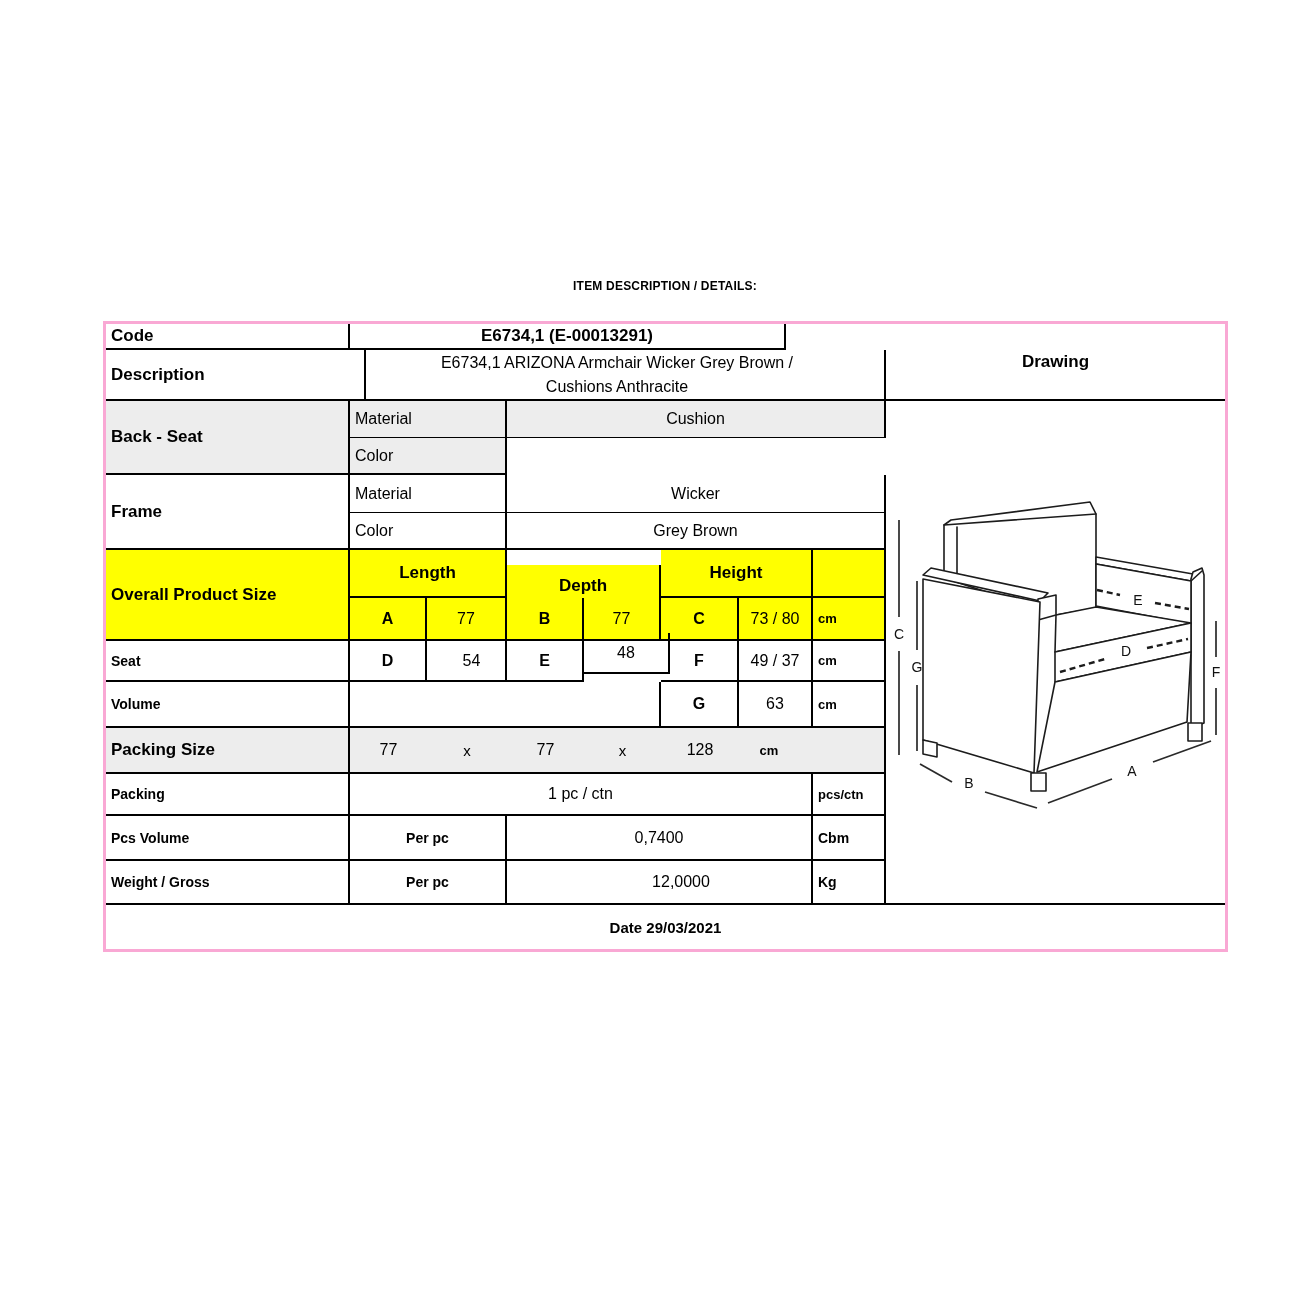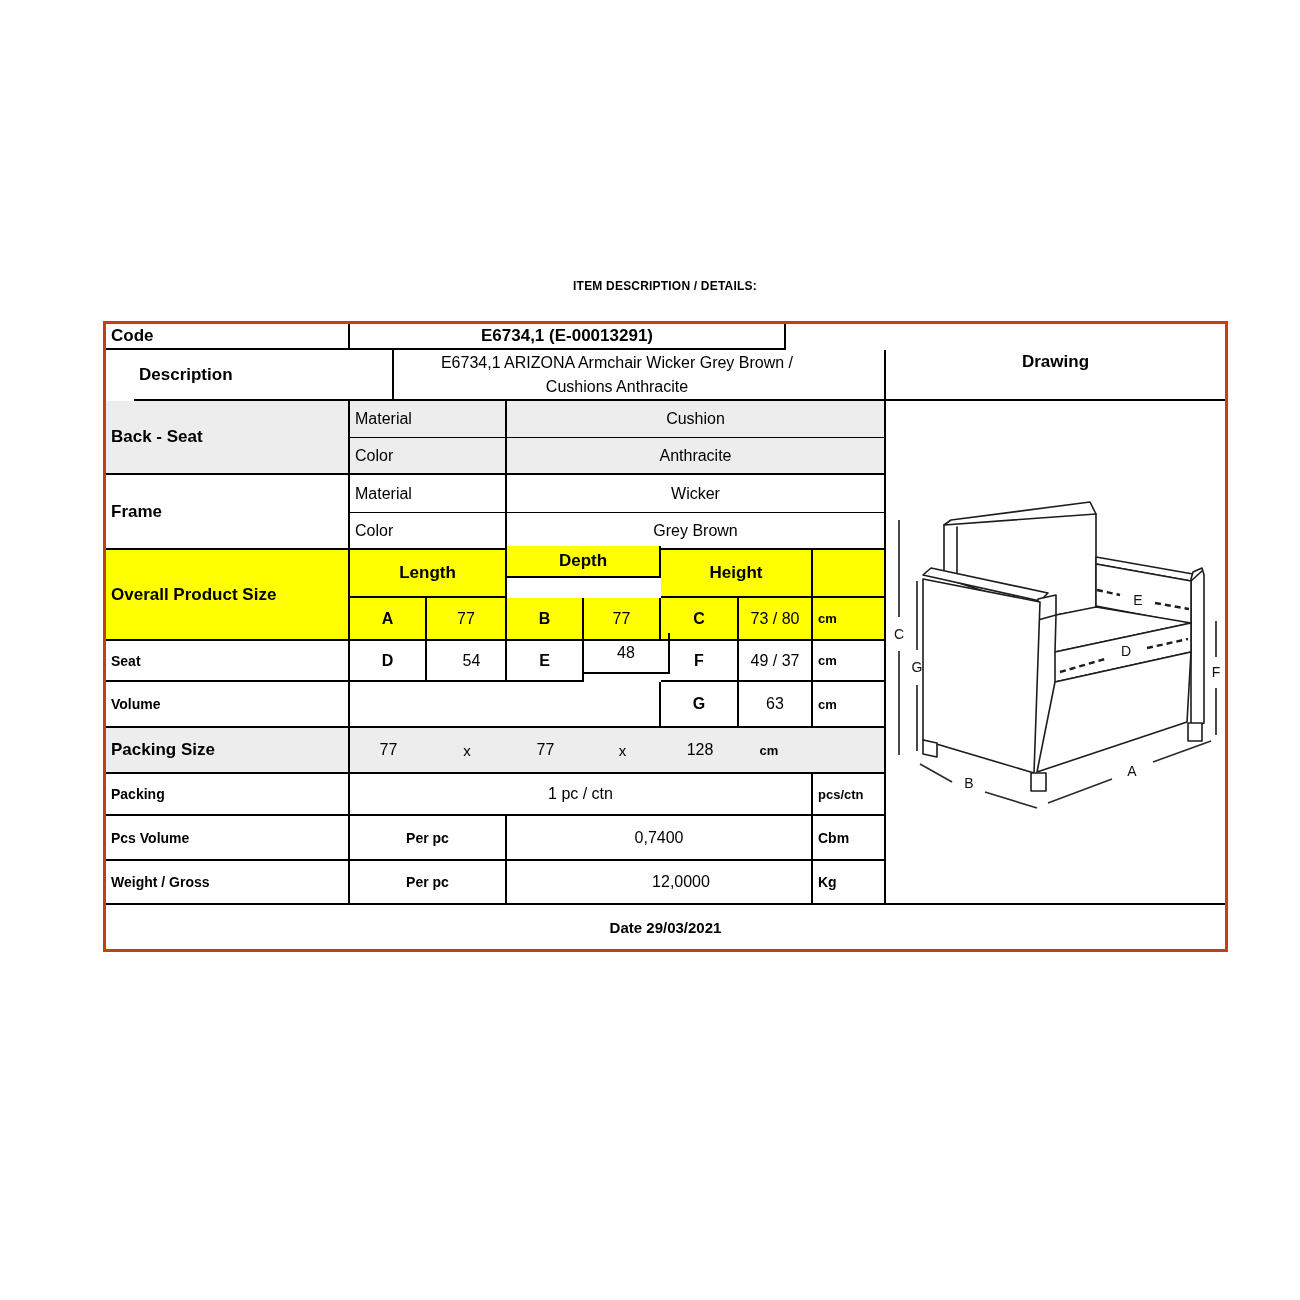--- a/index.html
+++ b/index.html
@@ -1,21 +1,21 @@
 <!DOCTYPE html>
 <html><head>
 <meta charset="utf-8">
 <style>
   html,body{margin:0;padding:0;background:#fff;}
   .page{position:relative;width:1300px;height:1300px;background:#ffffff;overflow:hidden;
         font-family:"Liberation Sans",sans-serif;color:#000;}
   .title{position:absolute;left:103px;top:279px;width:1124px;text-align:center;
          font-size:12px;font-weight:bold;letter-spacing:.2px;}
   .tbl{position:absolute;left:103px;top:321px;width:1125px;height:631px;
-       border:3px solid #c2410c;box-sizing:border-box;background:#fff;}
+       border:3px solid #f9a8d4;box-sizing:border-box;background:#fff;}
   .c{position:absolute;box-sizing:border-box;display:flex;align-items:center;overflow:hidden;}
   .ctr{justify-content:center;text-align:center;}
   .lft{padding-left:5px;}
   .br2{border-right:2px solid #000;}
   .bb2{border-bottom:2px solid #000;}
   .bb1{border-bottom:1px solid #000;}
   .b17{font-weight:bold;font-size:17px;}
   .b16{font-weight:bold;font-size:16px;}
   .b15{font-weight:bold;font-size:15px;}
   .b14{font-weight:bold;font-size:14px;}
@@ -33,41 +33,40 @@
 <div class="page">
 
   <div class="title">ITEM DESCRIPTION / DETAILS:</div>
 
   <div class="tbl">
 
     <div class="c lft br2 bb2 b17" style="left:0;top:0;width:244px;height:26px;">Code</div>
     <div class="c ctr br2 bb2 b17" style="left:244px;top:0;width:436px;height:26px;">E6734,1  (E-00013291)</div>
     <div class="c ctr bb2 b17" style="left:780px;top:0;width:339px;height:77px;">Drawing</div>
 
-    <div class="c lft br2 bb2 b17" style="left:0;top:26px;width:260px;height:51px;margin-left:28px;">Description</div>
+    <div class="c lft br2 bb2 b17" style="left:0;top:26px;width:260px;height:51px;">Description</div>
     <div class="c ctr br2 bb2 r16 desc-val" style="left:244px;top:26px;width:536px;height:51px;">
       <span>E6734,1 ARIZONA Armchair Wicker Grey Brown /</span>
       <span>Cushions Anthracite</span>
     </div>
 
     <div class="c lft br2 bb2 b17 grey" style="left:0;top:77px;width:244px;height:74px;">Back - Seat</div>
     <div class="c lft br2 bb1 r16 grey" style="left:244px;top:77px;width:157px;height:37px;">Material</div>
     <div class="c ctr br2 bb1 r16 grey" style="left:401px;top:77px;width:379px;height:37px;">Cushion</div>
     <div class="c lft br2 bb2 r16 grey" style="left:244px;top:114px;width:157px;height:37px;">Color</div>
-    <div class="c ctr br2 bb2 r16 grey" style="left:401px;top:114px;width:379px;height:37px;">Anthracite</div>
 
     <div class="c lft br2 bb2 b17" style="left:0;top:151px;width:244px;height:75px;">Frame</div>
     <div class="c lft br2 bb1 r16" style="left:244px;top:151px;width:157px;height:38px;">Material</div>
     <div class="c ctr br2 bb1 r16" style="left:401px;top:151px;width:379px;height:38px;">Wicker</div>
     <div class="c lft br2 bb2 r16" style="left:244px;top:189px;width:157px;height:37px;">Color</div>
     <div class="c ctr br2 bb2 r16" style="left:401px;top:189px;width:379px;height:37px;">Grey Brown</div>
 
     <div class="c lft br2 bb2 b17 yellow" style="left:0;top:226px;width:244px;height:91px;">Overall Product Size</div>
     <div class="c ctr br2 bb2 b17 yellow" style="left:244px;top:226px;width:157px;height:48px;">Length</div>
-    <div class="c ctr br2 bb2 b17 yellow" style="left:401px;top:222px;width:154px;height:32px;">Depth</div>
+    <div class="c ctr br2 bb2 b17 yellow" style="left:401px;top:241px;width:154px;height:43px;">Depth</div>
     <div class="c ctr br2 bb2 b17 yellow" style="left:555px;top:226px;width:152px;height:48px;">Height</div>
     <div class="c br2 bb2 yellow" style="left:707px;top:226px;width:73px;height:48px;"></div>
     <div class="c ctr br2 bb2 b16 yellow" style="left:244px;top:274px;width:77px;height:43px;">A</div>
     <div class="c ctr br2 bb2 r16 yellow" style="left:321px;top:274px;width:80px;height:43px;">77</div>
     <div class="c ctr br2 bb2 b16 yellow" style="left:401px;top:274px;width:77px;height:43px;">B</div>
     <div class="c ctr br2 bb2 r16 yellow" style="left:478px;top:274px;width:77px;height:43px;">77</div>
     <div class="c ctr br2 bb2 b16 yellow" style="left:555px;top:274px;width:78px;height:43px;">C</div>
     <div class="c ctr br2 bb2 r16 yellow" style="left:633px;top:274px;width:74px;height:43px;">73 / 80</div>
     <div class="c lft br2 bb2 b13 yellow" style="left:707px;top:274px;width:73px;height:43px;">cm</div>
 

